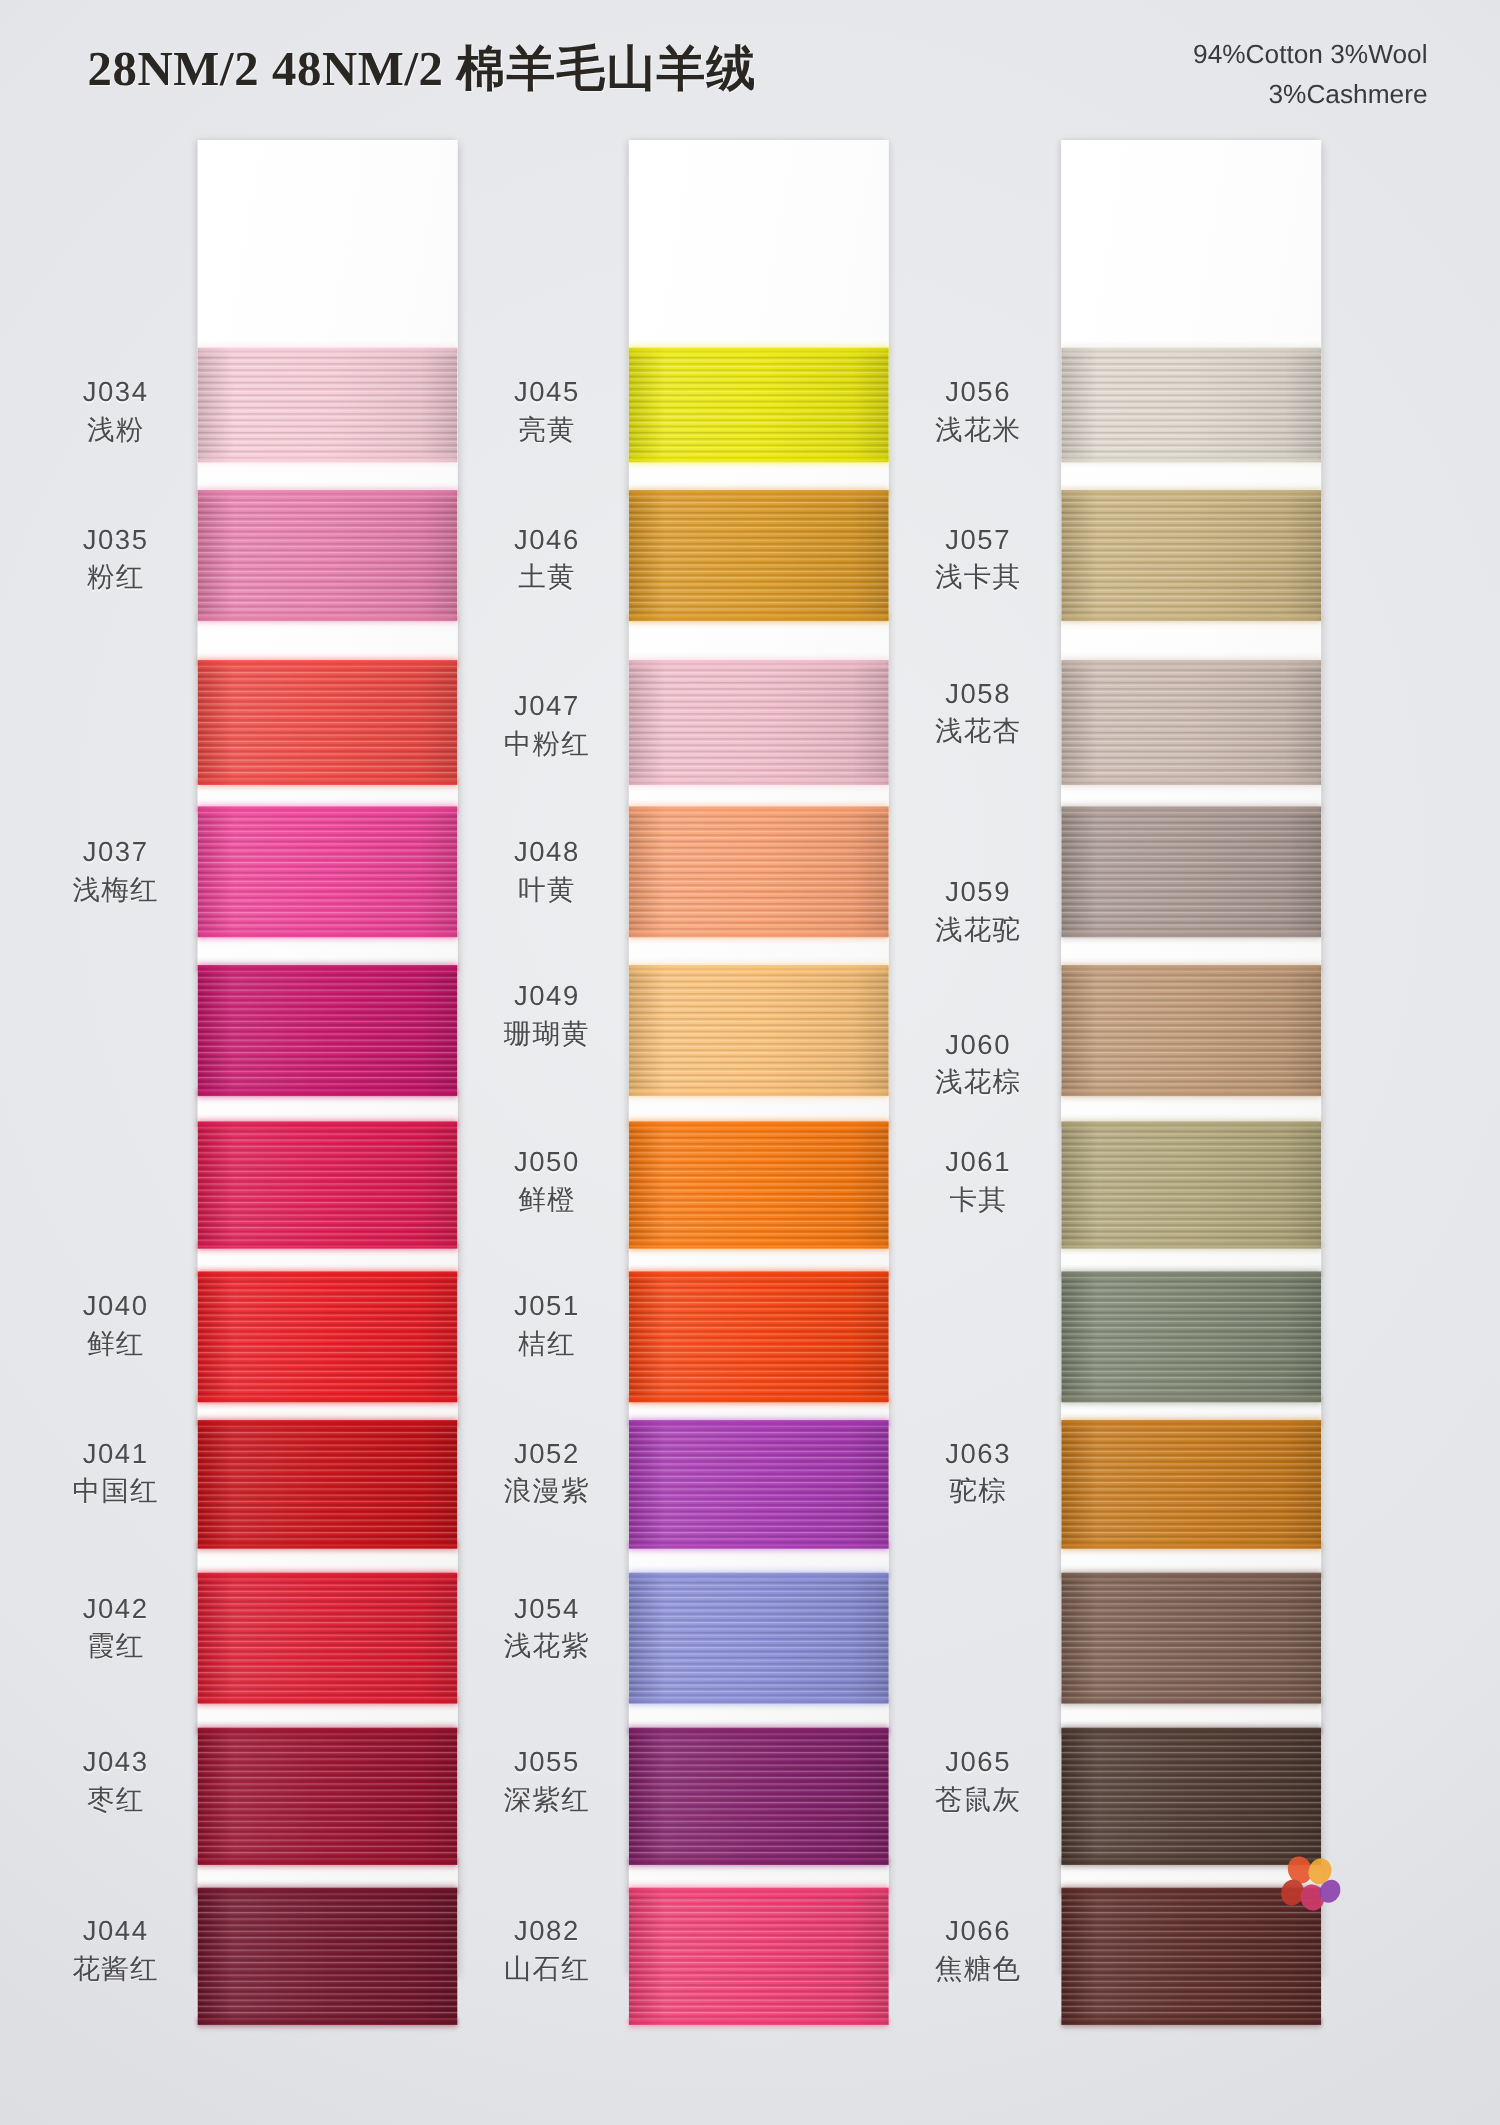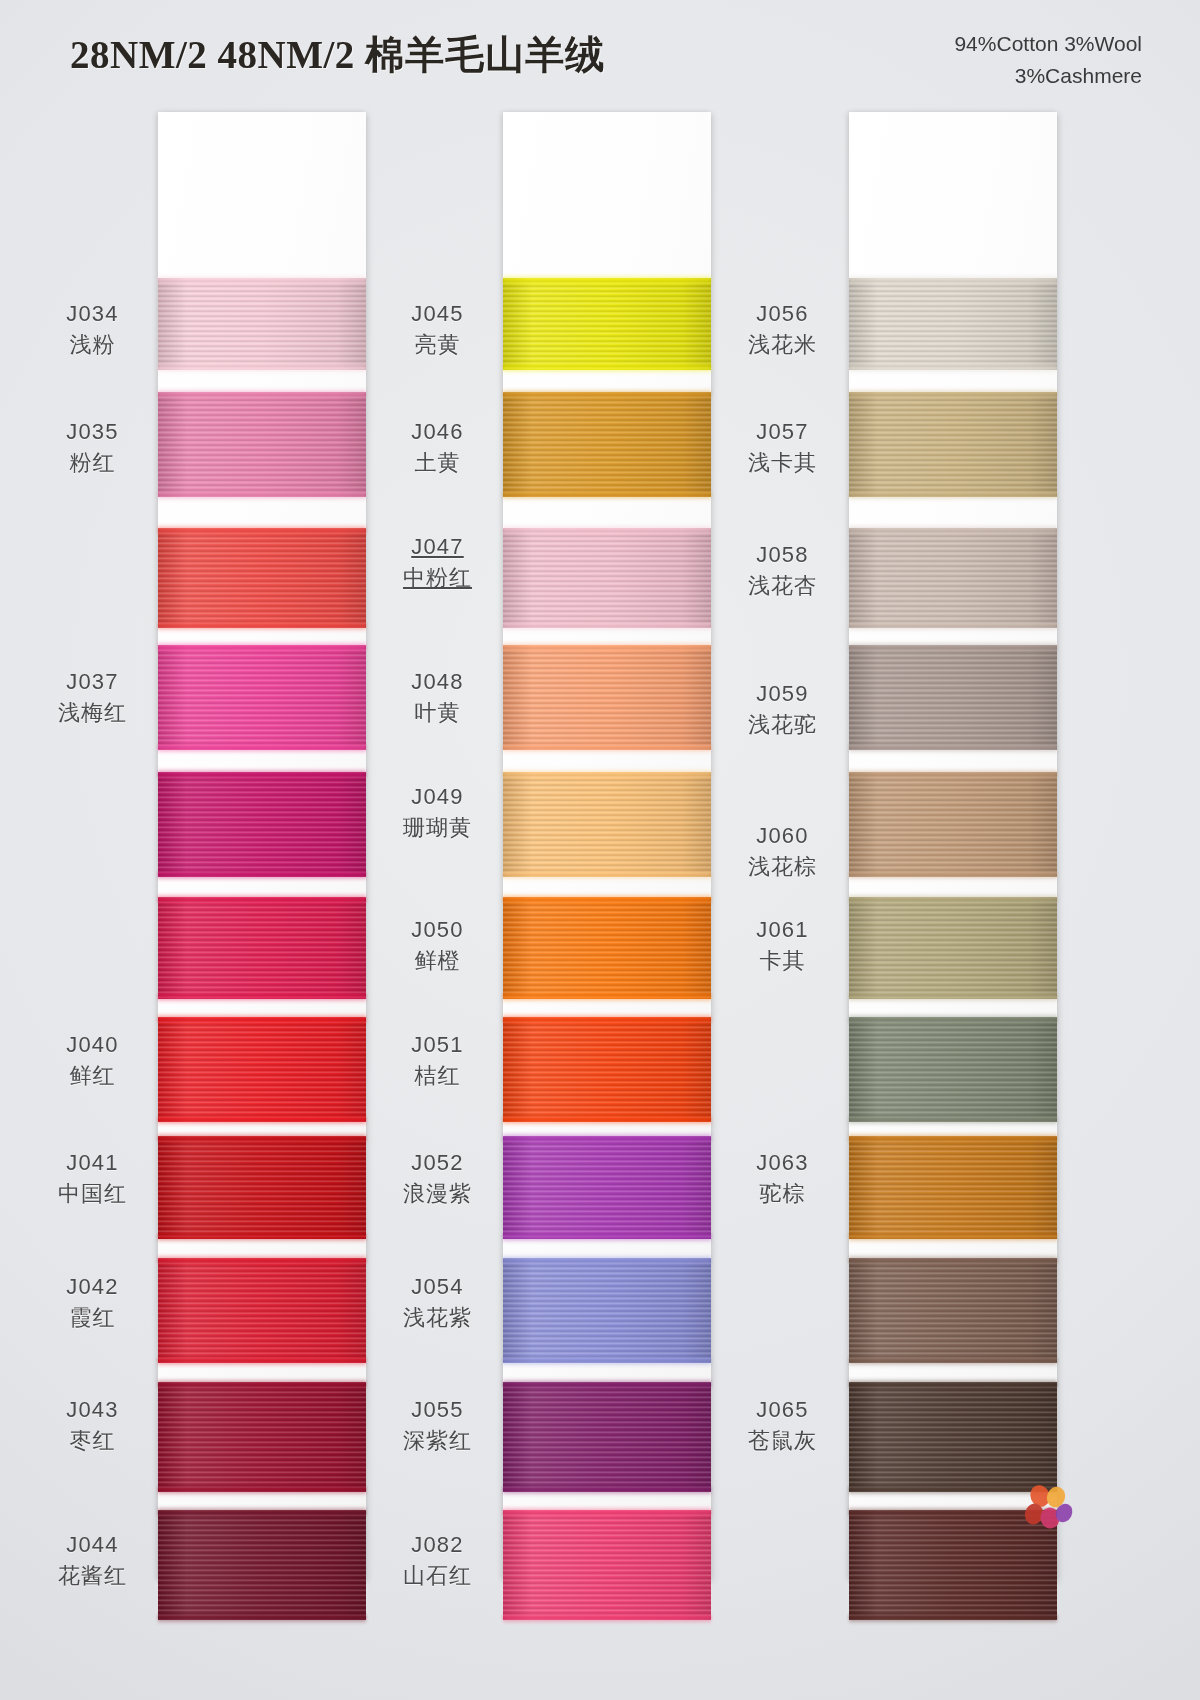--- a/index.html
+++ b/index.html
@@ -401,21 +401,21 @@
     </div>
   <div class="labels lab2">
       <div class="label" style="top: 187px;">
         <span class="code">J045</span>
         <span class="name">亮黄</span>
       </div>
       <div class="label" style="top: 305px;">
         <span class="code">J046</span>
         <span class="name">土黄</span>
       </div>
-      <div class="label" style="top: 420px; text-decoration: underline;">
+      <div class="label" style="top: 438px;">
         <span class="code">J047</span>
         <span class="name">中粉红</span>
       </div>
       <div class="label" style="top: 555px;">
         <span class="code">J048</span>
         <span class="name">叶黄</span>
       </div>
       <div class="label" style="top: 670px;">
         <span class="code">J049</span>
         <span class="name">珊瑚黄</span>
@@ -451,39 +451,43 @@
         <span class="name">浅花米</span>
       </div>
       <div class="label" style="top: 305px;">
         <span class="code">J057</span>
         <span class="name">浅卡其</span>
       </div>
       <div class="label" style="top: 428px;">
         <span class="code">J058</span>
         <span class="name">浅花杏</span>
       </div>
-      <div class="label" style="top: 567px;">
+      <div class="label" style="top: 587px;">
         <span class="code">J059</span>
         <span class="name">浅花驼</span>
       </div>
       <div class="label" style="top: 709px;">
         <span class="code">J060</span>
         <span class="name">浅花棕</span>
       </div>
       <div class="label" style="top: 803px;">
         <span class="code">J061</span>
         <span class="name">卡其</span>
       </div>
       <div class="label" style="top: 1036px;">
         <span class="code">J063</span>
         <span class="name">驼棕</span>
       </div>
       <div class="label" style="top: 1283px;">
         <span class="code">J065</span>
         <span class="name">苍鼠灰</span>
+      </div>
+      <div class="label" style="top: 1418px;">
+        <span class="code">J066</span>
+        <span class="name">焦糖色</span>
       </div>
     </div>
 
   <svg id="logo" viewBox="0 0 58 50">
     <ellipse cx="20" cy="14" rx="9.5" ry="11" fill="#e4572e" transform="rotate(-22 20 14)"></ellipse>
     <ellipse cx="36" cy="15" rx="9" ry="10.5" fill="#f2a93b" transform="rotate(20 36 15)"></ellipse>
     <ellipse cx="14" cy="32" rx="9" ry="10.5" fill="#c0392b" transform="rotate(14 14 32)"></ellipse>
     <ellipse cx="30" cy="36" rx="9.5" ry="10.5" fill="#cf3a6d" transform="rotate(-10 30 36)"></ellipse>
     <ellipse cx="44" cy="31" rx="8" ry="9.5" fill="#8e44ad" transform="rotate(28 44 31)"></ellipse>
   </svg>

